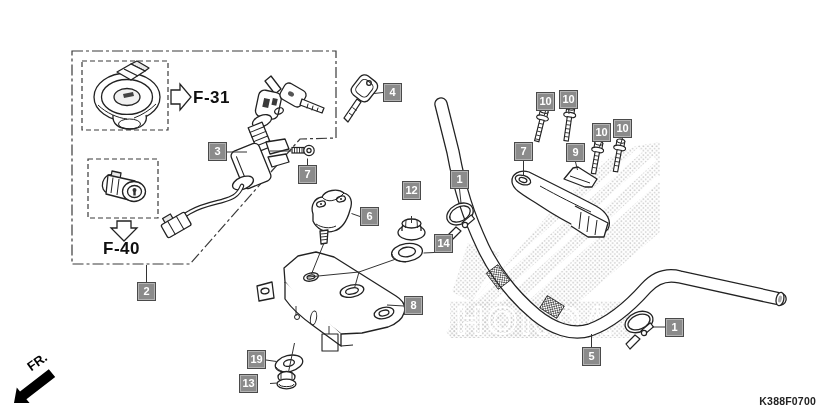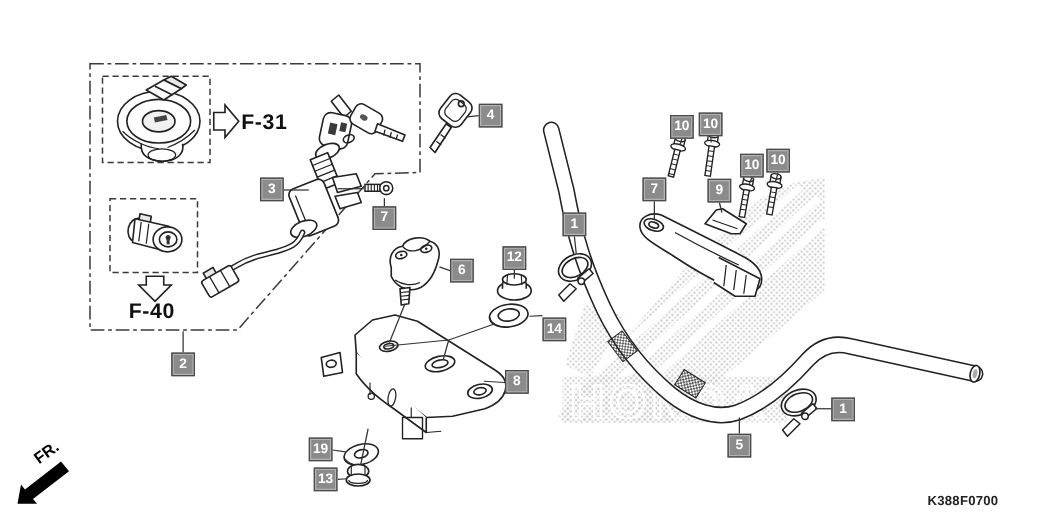--- a/index.html
+++ b/index.html
@@ -17,21 +17,21 @@
   }
   .flink{
     position:absolute;font-weight:bold;font-size:17px;color:#101010;letter-spacing:.5px;
     cursor:pointer;
   }
   .fr-text{
     position:absolute;left:33px;top:359px;font-weight:bold;font-size:13px;color:#000;
     transform:rotate(-36deg);transform-origin:left bottom;
   }
   .diagram-code{
-    position:absolute;left:742px;top:395px;width:74px;
+    position:absolute;left:742px;top:395px;width:74px;text-align:right;
     font-weight:bold;font-size:10.5px;color:#222;letter-spacing:.2px;
   }
 </style>
 </head>
 <body>
 
 <div class="stage">
 
 <svg class="art" width="840" height="420" viewBox="0 0 840 420">
   <defs>
@@ -317,23 +317,23 @@
 <div class="callout" style="left:582px;top:347px">5</div>
 <div class="callout" style="left:360px;top:207px">6</div>
 <div class="callout" style="left:514px;top:142px">7</div>
 <div class="callout" style="left:404px;top:296px">8</div>
 <div class="callout" style="left:566px;top:143px">9</div>
 <div class="callout" style="left:536px;top:92px">10</div>
 <div class="callout" style="left:559px;top:90px">10</div>
 <div class="callout" style="left:592px;top:123px">10</div>
 <div class="callout" style="left:613px;top:119px">10</div>
 <div class="callout" style="left:298px;top:165px">7</div>
-<div class="callout" style="left:402px;top:197px">12</div>
-<div class="callout" style="left:251px;top:374px">13</div>
-<div class="callout" style="left:434px;top:254px">14</div>
+<div class="callout" style="left:402px;top:181px">12</div>
+<div class="callout" style="left:239px;top:374px">13</div>
+<div class="callout" style="left:434px;top:234px">14</div>
 <div class="callout" style="left:247px;top:350px">19</div>
 
 <div class="flink" style="left:193px;top:88px">F-31</div>
 <div class="flink" style="left:103px;top:239px">F-40</div>
 <div class="fr-text">FR.</div>
 <div class="diagram-code">K388F0700</div>
 
 </div>
 
 </body></html>

